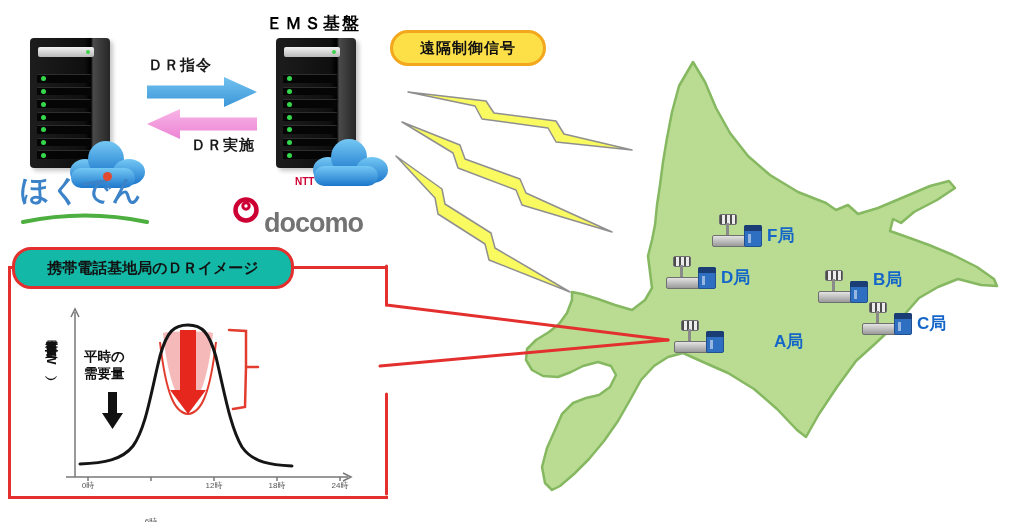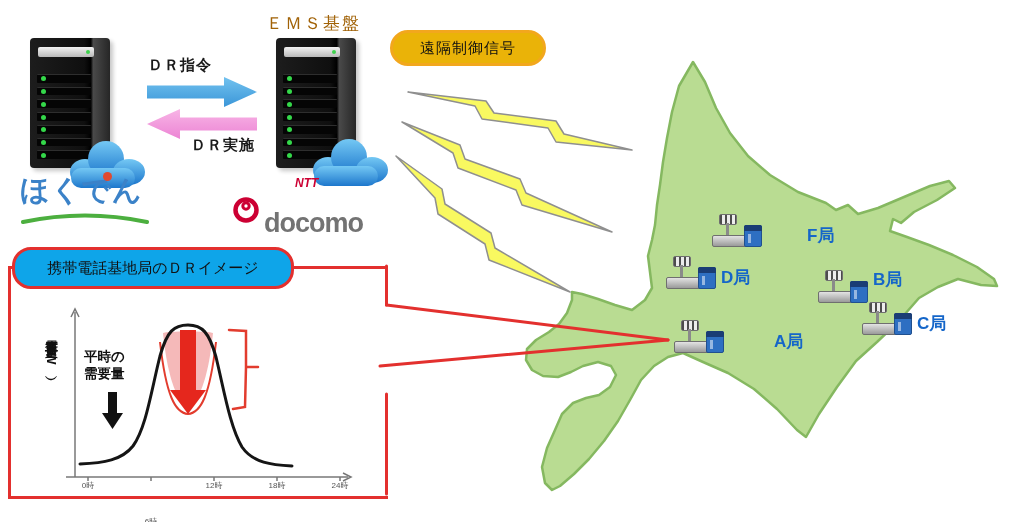--- a/index.html
+++ b/index.html
@@ -14,45 +14,45 @@
   .tower .slot{position:absolute;top:9px;left:8px;width:56px;height:10px;border-radius:2px;
          background:linear-gradient(#f2f2f2,#b9b9b9);}
   .tower .slot::after{content:"";position:absolute;right:4px;top:3px;width:4px;height:4px;border-radius:50%;background:#3ed24d;}
   .tower .bays{position:absolute;left:7px;top:36px;width:54px;bottom:9px;display:flex;flex-direction:column;gap:4px;}
   .tower .bay{flex:1;background:#050505;border-top:1px solid #2e2e2e;border-radius:1px;position:relative;}
   .tower .bay::before{content:"";position:absolute;left:4px;top:50%;margin-top:-2.5px;width:5px;height:5px;border-radius:50%;background:#34d84a;}
 
   
   .hokuden-text{position:absolute;left:20px;top:171px;font-size:29px;font-weight:bold;color:#3b82c8;letter-spacing:1px;}
   .hokuden-dot{position:absolute;left:103px;top:172px;width:9px;height:9px;border-radius:50%;background:#e04a30;}
-  .ems-label{position:absolute;left:266px;top:12px;font-size:17px;font-weight:normal;color:#a16207;letter-spacing:2px;}
+  .ems-label{position:absolute;left:266px;top:12px;font-size:17px;font-weight:bold;color:#000000;letter-spacing:2px;}
   .docomo{position:absolute;left:231px;top:180px;display:flex;align-items:center;}
   .docomo-text{font-size:27px;font-weight:bold;color:#737373;letter-spacing:-1px;margin-left:3px;margin-top:28px;}
-  .docomo-ntt{position:absolute;left:64px;top:-4px;font-size:12px;font-weight:bold;color:#cc0033;letter-spacing:0;font-style:italic;}
+  .docomo-ntt{position:absolute;left:64px;top:-4px;font-size:10px;font-weight:bold;color:#cc0033;letter-spacing:0;}
 
   
   .lbl{position:absolute;font-weight:bold;color:#1a1a1a;font-size:15px;letter-spacing:1px;}
   .arrow-right{position:absolute;left:147px;top:77px;width:110px;height:30px;
       background:linear-gradient(#72c2ef,#3b96d8);
       clip-path:polygon(0 28%,70% 28%,70% 0,100% 50%,70% 100%,70% 72%,0 72%);}
   .arrow-left{position:absolute;left:147px;top:109px;width:110px;height:30px;
       background:linear-gradient(#f8b5e6,#ec84d4);
       clip-path:polygon(100% 28%,30% 28%,30% 0,0 50%,30% 100%,30% 72%,100% 72%);}
 
   
-  .signal-bubble{position:absolute;left:390px;top:30px;width:150px;height:30px;background:#eab308;
+  .signal-bubble{position:absolute;left:390px;top:30px;width:150px;height:30px;background:#fde047;
       border:3px solid #f2a71d;border-radius:18px;display:flex;align-items:center;justify-content:center;
-      font-size:15px;font-weight:normal;color:#111;letter-spacing:1px;}
+      font-size:15px;font-weight:bold;color:#111;letter-spacing:1px;}
 
   
   .dr-box{position:absolute;left:8px;top:266px;width:377px;height:227px;
       border:3px solid #e3302e;border-right:none;background:transparent;}
-  .dr-bubble{position:absolute;left:12px;top:247px;width:276px;height:36px;background:#0ea5e9;
+  .dr-bubble{position:absolute;left:12px;top:247px;width:276px;height:36px;background:#14b8a6;
       border:3px solid #e3302e;border-radius:19px;display:flex;align-items:center;justify-content:center;
-      font-size:15px;font-weight:normal;color:#111;z-index:5;}
+      font-size:15px;font-weight:bold;color:#111;z-index:5;}
   .discharge-box{position:absolute;left:258px;top:334px;width:120px;height:56px;background:#f8d7d7;
       border:3px solid #e3302e;display:flex;align-items:center;justify-content:center;
       font-size:13px;font-weight:bold;color:#222;z-index:3;}
   .heiji{position:absolute;left:84px;top:349px;font-size:13.5px;font-weight:bold;color:#111;line-height:1.25;z-index:3;}
   .ylabel{position:absolute;left:42px;top:330px;writing-mode:vertical-rl;text-orientation:mixed;
       font-size:13px;font-weight:bold;color:#111;letter-spacing:3px;z-index:3;}
   .xtick{position:absolute;font-size:8px;color:#555;transform:translateX(-50%);z-index:3;}
 
   
   .station{position:absolute;display:flex;align-items:flex-end;z-index:4;}
@@ -202,21 +202,21 @@
     <svg width="30" height="30" viewBox="0 0 30 30">
       <circle cx="15" cy="15" r="10.5" fill="none" stroke="#cc0033" stroke-width="4.5"></circle>
       <circle cx="15" cy="11" r="3.2" fill="none" stroke="#cc0033" stroke-width="3"></circle>
     </svg>
     <span class="docomo-text">docomo</span>
     <span class="docomo-ntt">NTT</span>
   </div>
 
   <div class="signal-bubble">遠隔制御信号</div>
 
-  <div class="station" style="left:712px;top:214px;gap:40px;">
+  <div class="station" style="left:712px;top:214px;">
     <div class="st-icon">
       <div class="ant-head"></div>
         <div class="ant-pole"></div>
         <div class="st-base"></div>
         <div class="st-batt"></div>
     </div>
     <span class="st-label">F局</span>
   </div>
   <div class="station" style="left:818px;top:268px;">
     <div class="st-icon">

